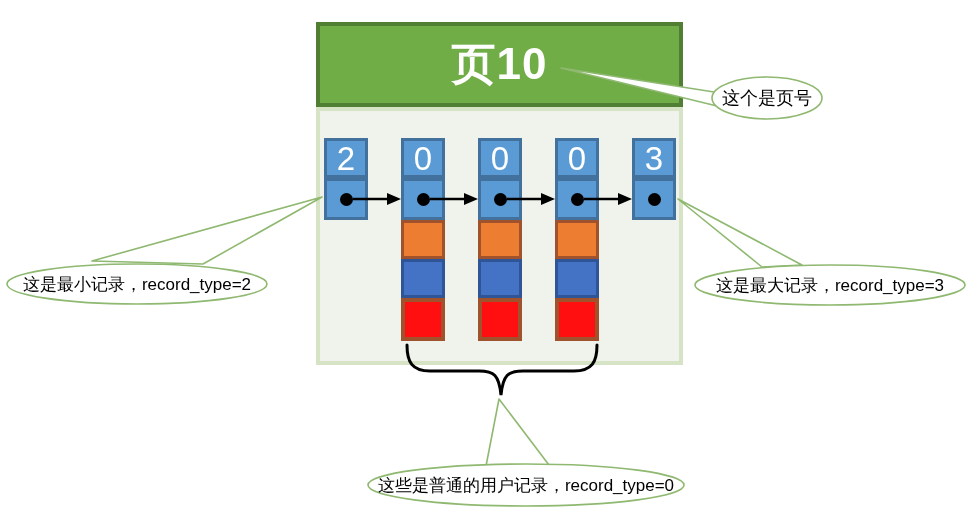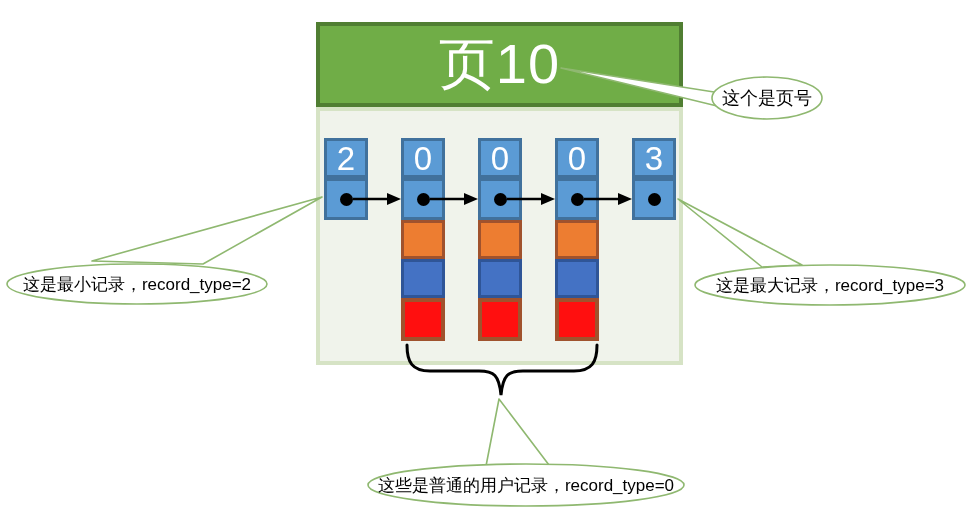--- a/index.html
+++ b/index.html
@@ -7,21 +7,21 @@
     position:relative;width:969px;height:517px;background:#ffffff;overflow:hidden;
     font-family:"Liberation Sans","DejaVu Sans",sans-serif;
   }
   
   .page-header{
     position:absolute;left:316px;top:22px;width:367px;height:85px;
     box-sizing:border-box;background:var(--header-green);
     border:4px solid var(--header-green-border);
     display:flex;align-items:center;justify-content:center;
   }
-  .page-title{color:#ffffff;font-size:56px;font-weight:400;letter-spacing:1px;}
+  .page-title{color:#ffffff;font-size:44px;font-weight:700;letter-spacing:1px;}
   .page-body{
     position:absolute;left:316px;top:107px;width:367px;height:258px;
     box-sizing:border-box;background:var(--body-bg);
     border:4px solid var(--body-border);
   }
   
   .record-col{position:absolute;top:138px;width:44px;}
   .cell{box-sizing:border-box;width:44px;display:flex;align-items:center;justify-content:center;}
   .cell.num{height:40px;background:var(--cell-blue);border:3px solid var(--cell-blue-border);
             color:#ffffff;font-size:33px;font-weight:400;line-height:1;}

